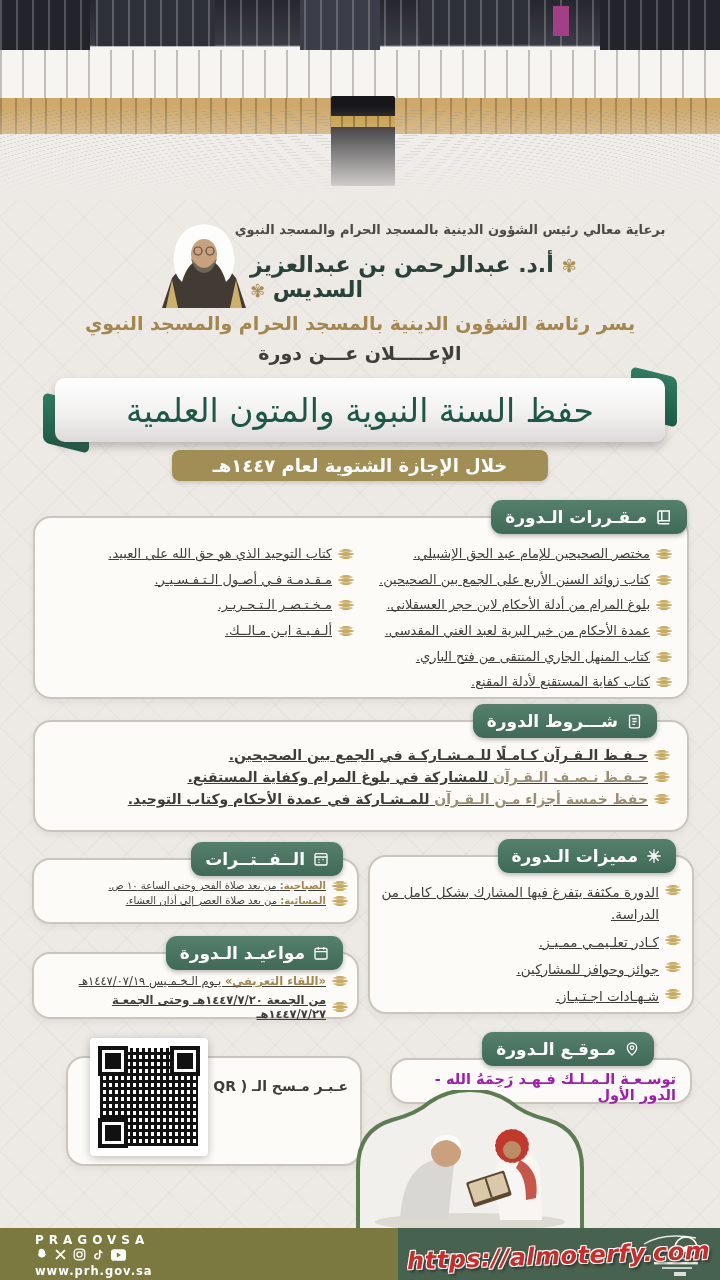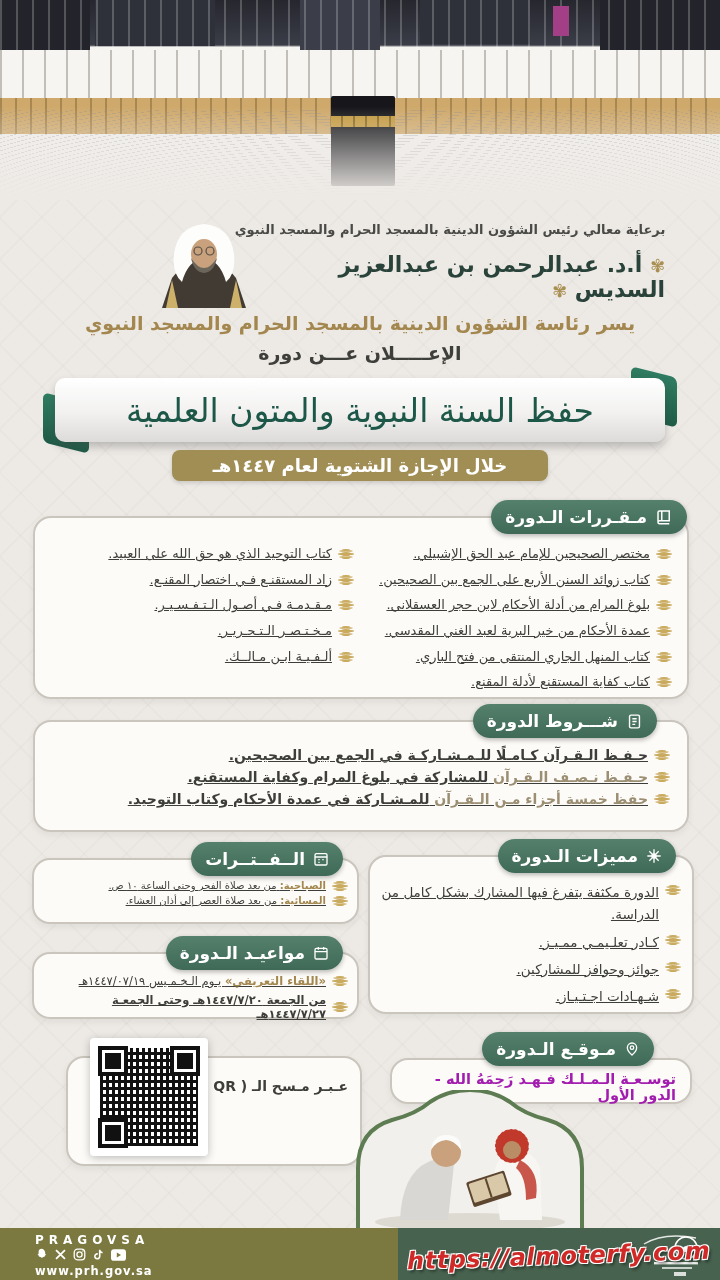--- a/index.html
+++ b/index.html
@@ -31,21 +31,21 @@
     background:repeating-radial-gradient(ellipse 430px 150px at 363px 185px,
       rgba(138,136,140,.4) 0 1.5px,transparent 1.5px 9px);}
   .kaaba{position:absolute;left:331px;top:96px;width:64px;height:90px;background:#17171b;border-radius:2px;}
   .kaaba .band{position:absolute;top:20px;left:0;right:0;height:11px;
     background:repeating-linear-gradient(90deg,#c39a3f 0 10px,#8a6a26 10px 12px);}
   .hero-fade{position:absolute;inset:0;background:linear-gradient(transparent 52%,#edeae6 97%);}
   
   .patronage{position:absolute;top:222px;left:215px;right:35px;text-align:center;
     font-size:13px;font-weight:bold;color:#4a4a46;direction:rtl;}
   .sheikh{position:absolute;left:148px;top:220px;width:112px;height:88px;}
-  .calligraphy{position:absolute;top:252px;left:250px;right:55px;text-align:right;direction:rtl;
+  .calligraphy{position:absolute;top:252px;left:250px;right:55px;text-align:left;direction:rtl;
     font-size:22px;font-weight:bold;color:#29423a;}
   .orn{color:#a98f52;font-size:18px;}
   .line1{position:absolute;top:312px;left:20px;right:20px;text-align:center;direction:rtl;
     font-size:19px;font-weight:bold;color:#a3874e;}
   .line2{position:absolute;top:342px;left:20px;right:20px;text-align:center;direction:rtl;
     font-size:19px;font-weight:bold;color:#3e3e3b;}
   
   .ribbon{position:absolute;top:378px;left:55px;right:55px;height:64px;}
   .fold{position:absolute;width:46px;height:50px;background:linear-gradient(#2f7d62,#1f5b47);}
   .fold.fr{right:-12px;top:-6px;transform:skewY(14deg);border-radius:6px;}
@@ -54,21 +54,21 @@
     border-radius:10px;box-shadow:0 5px 9px rgba(70,70,70,.3);
     display:flex;align-items:center;justify-content:center;}
   .ribbon-bar span{font-size:33px;font-weight:normal;color:#1d5748;direction:rtl;}
   .subtitle{position:absolute;top:450px;left:172px;right:172px;height:31px;background:#a08e55;
     border-radius:8px;color:#fff;font-weight:bold;font-size:18px;direction:rtl;
     display:flex;align-items:center;justify-content:center;box-shadow:0 2px 4px rgba(0,0,0,.15);}
   
   .card{position:absolute;background:#fcfbf8;border:2px solid #cac6bd;border-radius:18px;
     box-shadow:0 3px 6px rgba(80,78,70,.08);direction:rtl;}
   .badge{position:absolute;top:-18px;height:34px;background:linear-gradient(#55806c,#3f6a57);
-    border-radius:17px;color:#fff;display:flex;align-items:center;gap:8px;padding:0 14px;
+    border-radius:11px;color:#fff;display:flex;align-items:center;gap:8px;padding:0 14px;
     font-weight:bold;font-size:17px;box-shadow:0 2px 5px rgba(0,0,0,.28);direction:rtl;white-space:nowrap;}
   .badge svg{flex:0 0 auto;}
   .flower{position:relative;flex:0 0 10px;width:4px;height:4px;margin:0 2px;border-radius:50%;
     background:#c9aa5e;
     box-shadow:0 -4px 0 -1px #c9aa5e,0 4px 0 -1px #c9aa5e,4px 0 0 -1px #c9aa5e,-4px 0 0 -1px #c9aa5e,
       3px -3px 0 -1.2px #c9aa5e,-3px -3px 0 -1.2px #c9aa5e,3px 3px 0 -1.2px #c9aa5e,-3px 3px 0 -1.2px #c9aa5e;}
   .item{display:flex;align-items:center;gap:7px;color:#3d3d3a;}
   .item .txt{flex:1;text-decoration:underline;}
   .lead{color:#9b8e72;}
   .glabel{color:#a3874e;font-weight:bold;}
@@ -221,24 +221,20 @@
           </div>
         <div class="item">
             <i class="flower"></i>
             <span class="txt">كتاب كفاية المستقنع لأدلة المقنع.</span>
           </div>
       </div>
       <div class="col l">
         <div class="item">
             <i class="flower"></i>
             <span class="txt">كتاب التوحيد الذي هو حق الله على العبيد.</span>
-          </div>
-        <div class="item">
-            <i class="flower"></i>
-            <span class="txt">زاد المستقنـع فـي اختصار المقنـع.</span>
           </div>
         <div class="item">
             <i class="flower"></i>
             <span class="txt">مـقـدمـة فـي أصـول الـتـفـسـيـر.</span>
           </div>
         <div class="item">
             <i class="flower"></i>
             <span class="txt">مـخـتـصـر الـتـحـريـر.</span>
           </div>
         <div class="item">

